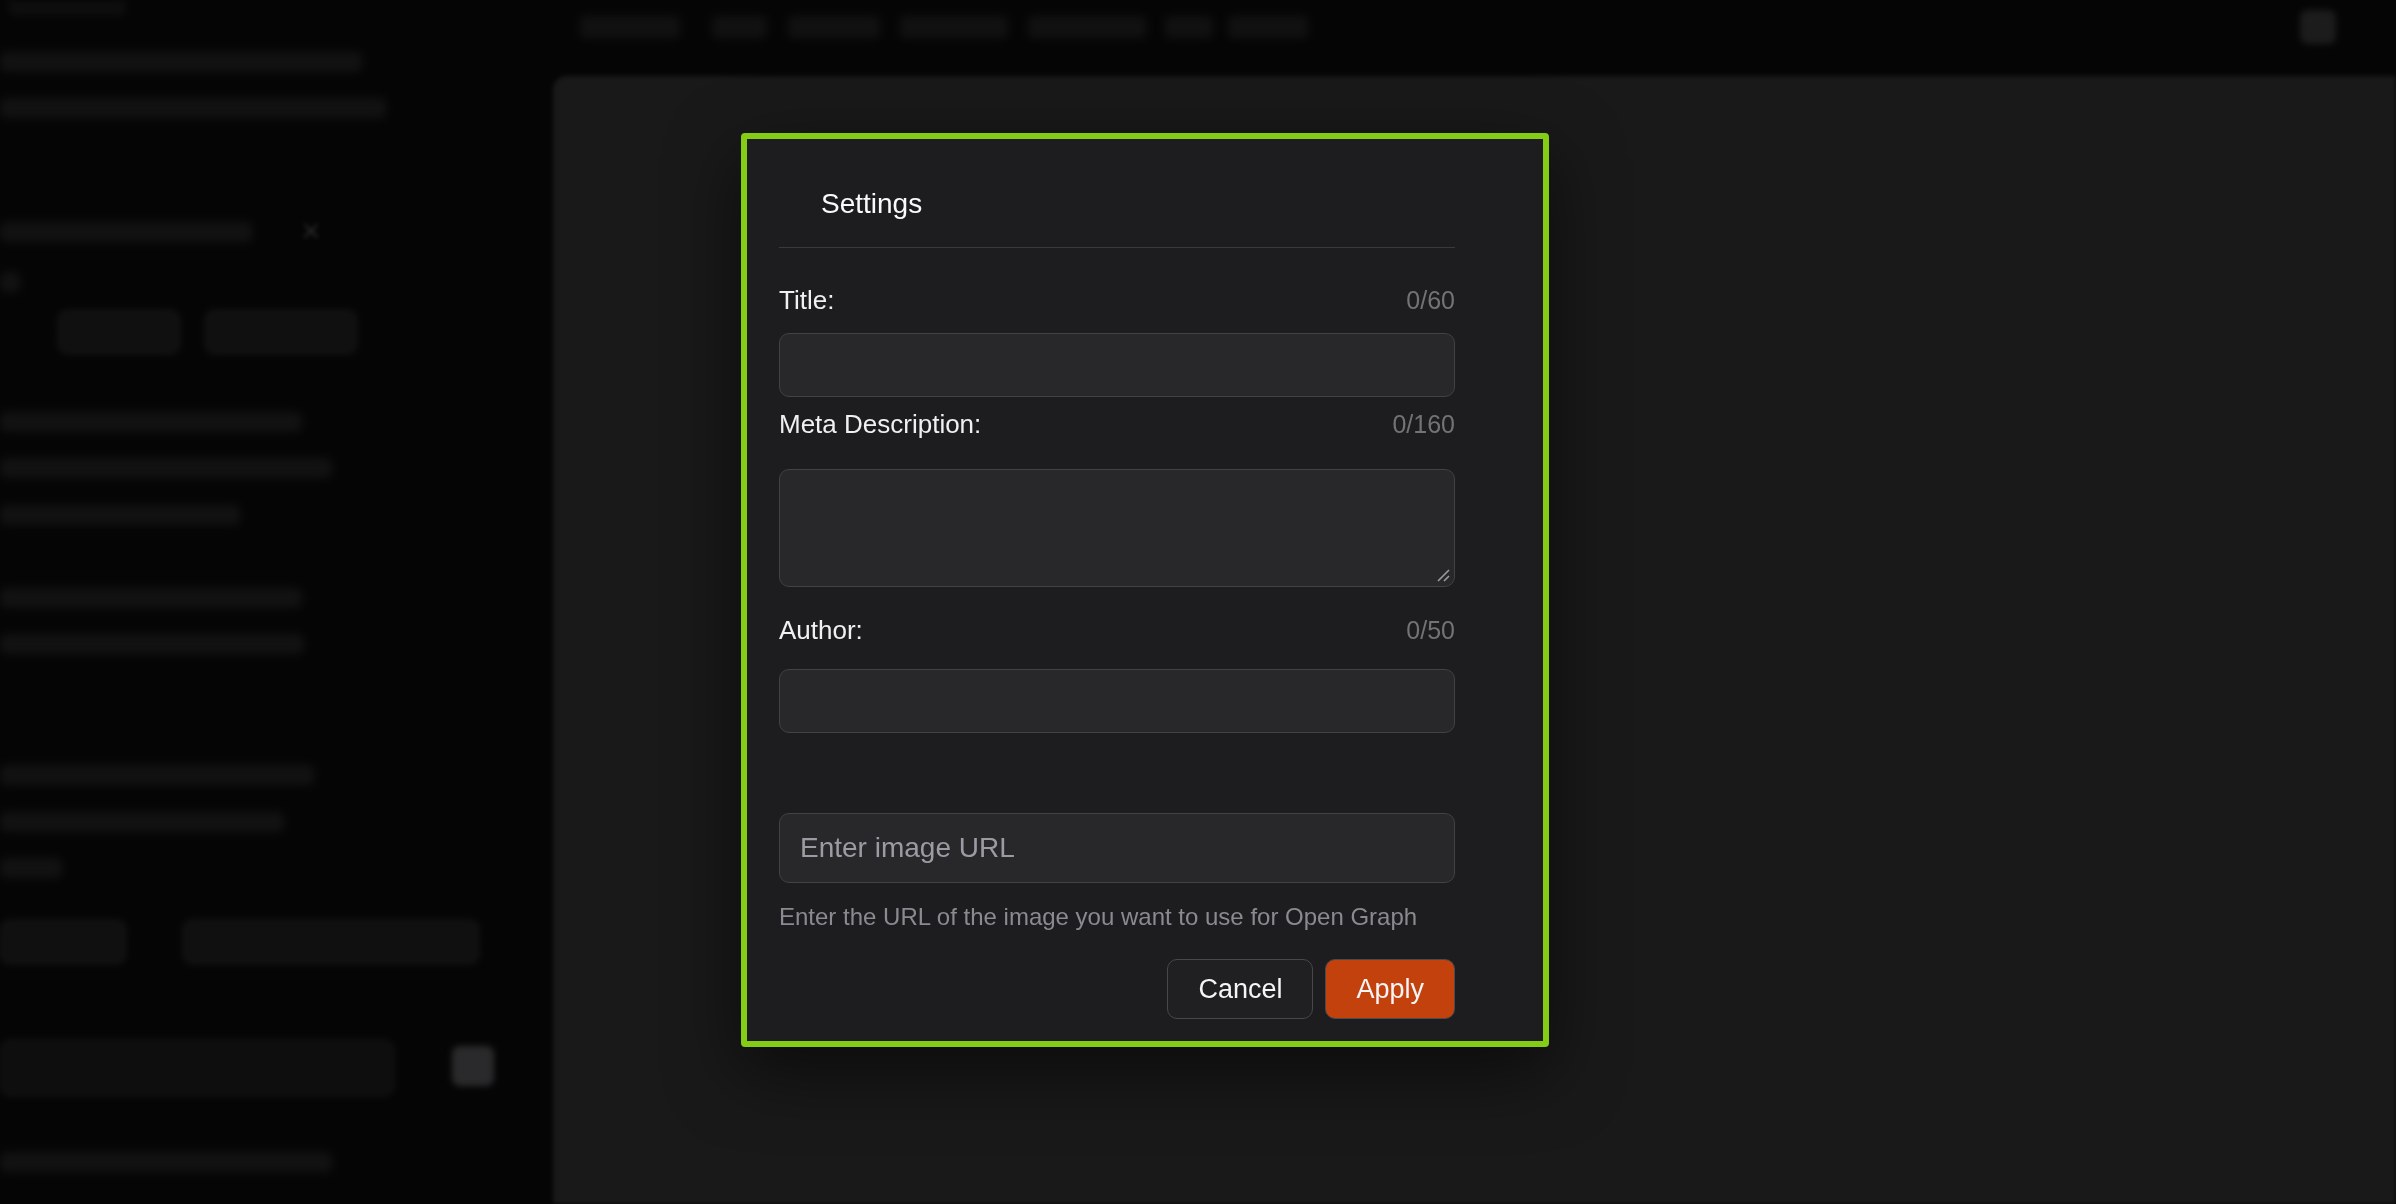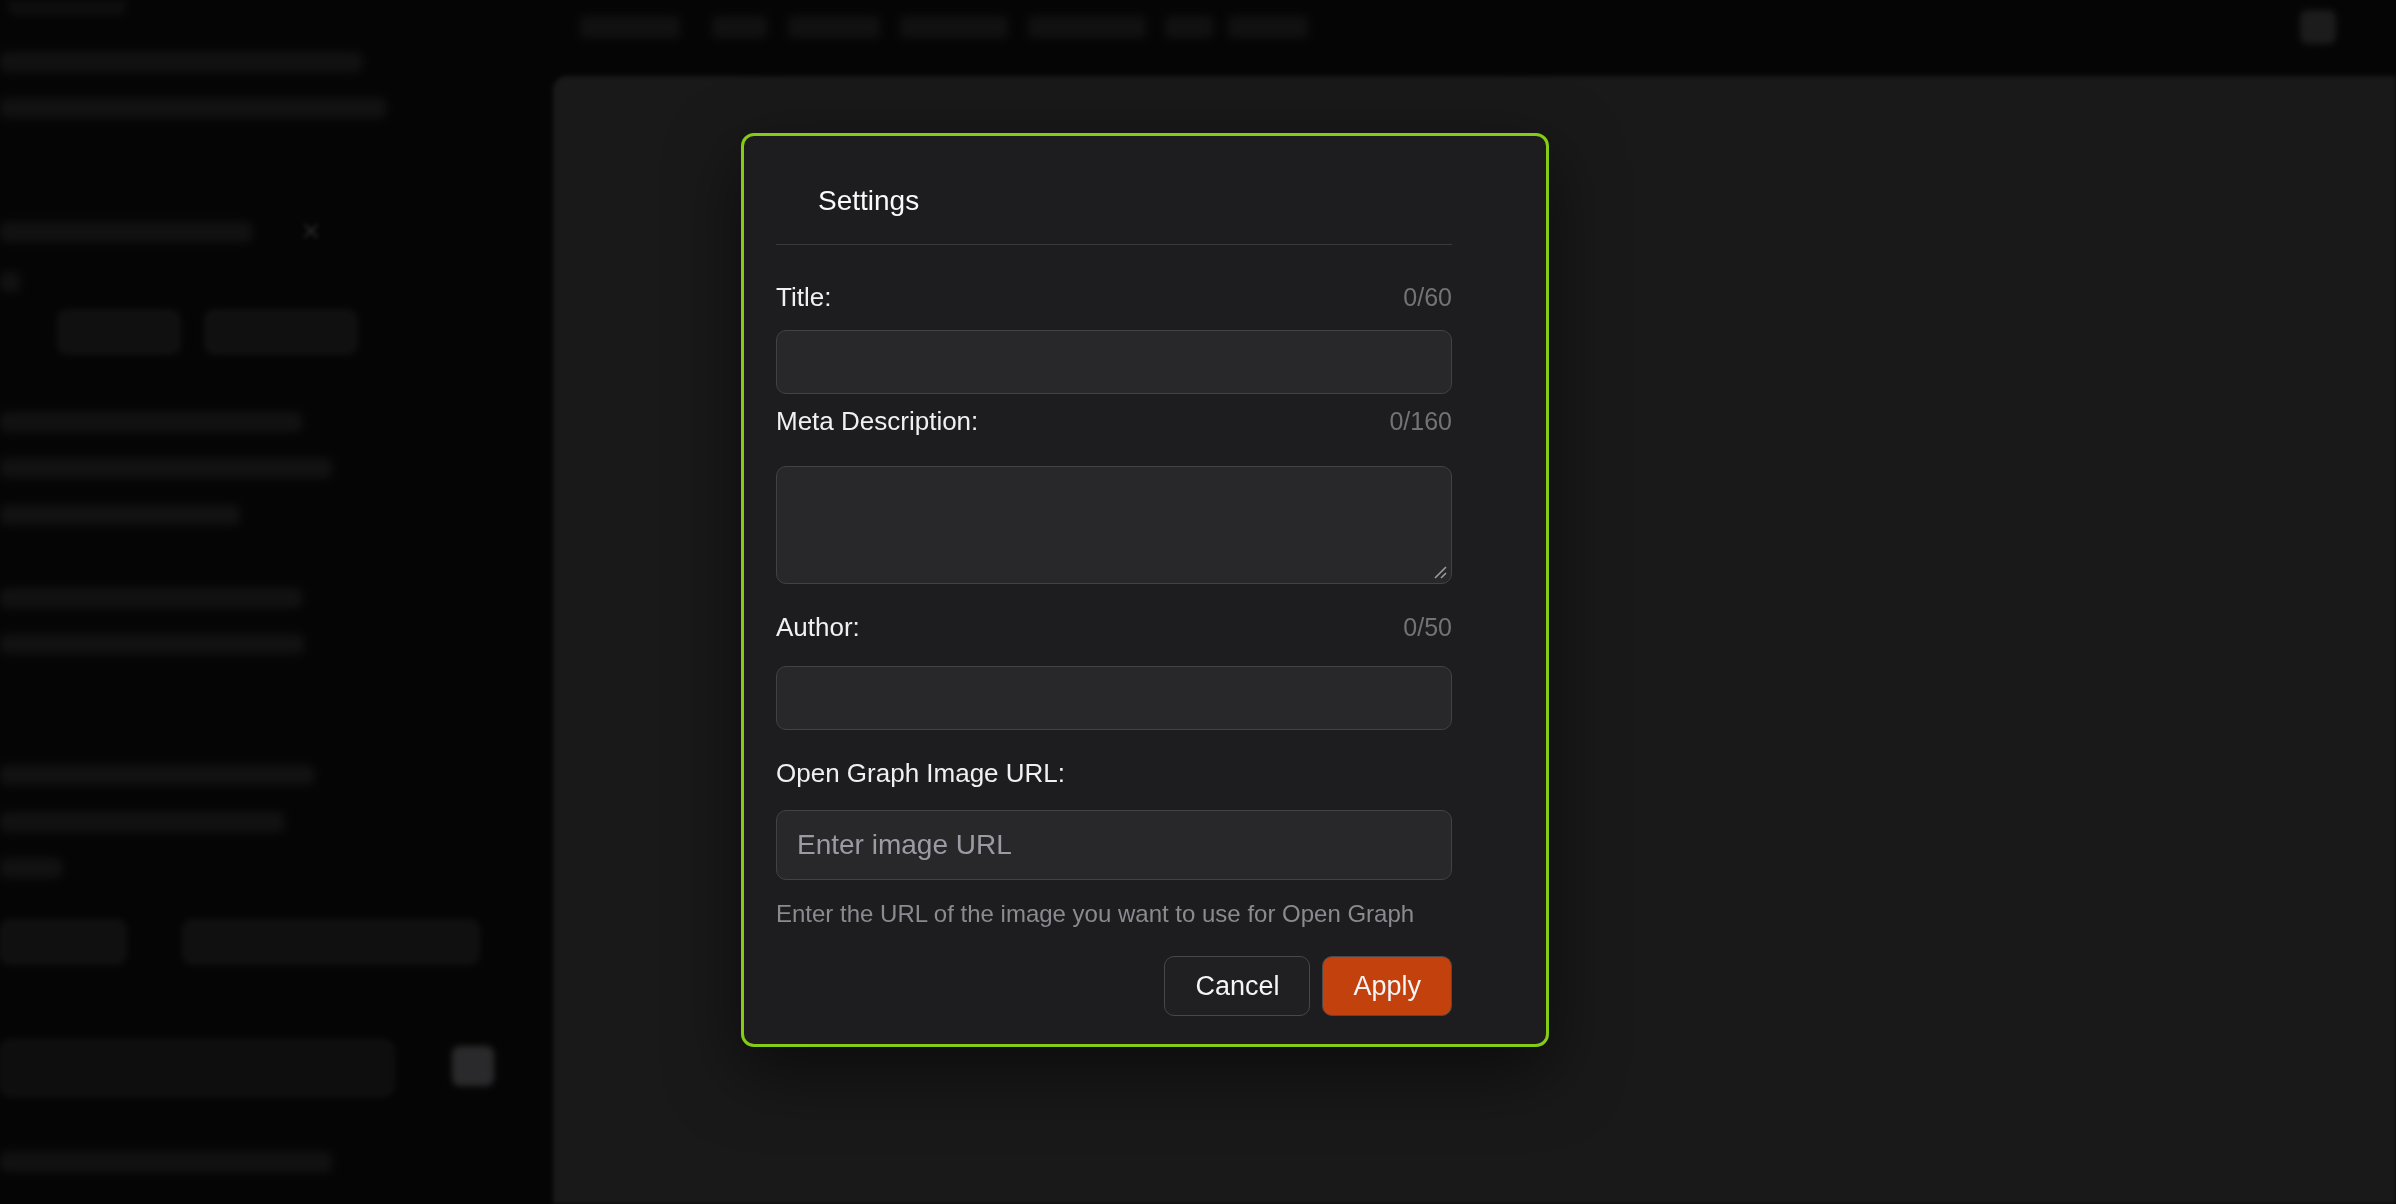--- a/index.html
+++ b/index.html
@@ -23,21 +23,21 @@
             border-radius:8px;filter:blur(3px);}
   .xicon{position:absolute;left:300px;top:220px;width:22px;height:22px;filter:blur(2px);}
   .xicon::before,.xicon::after{content:"";position:absolute;left:10px;top:2px;width:2px;height:18px;background:#7a7a7a;}
   .xicon::before{transform:rotate(45deg);} .xicon::after{transform:rotate(-45deg);}
 
   
   .overlay{position:absolute;inset:0;background:rgba(0,0,0,0.62);}
 
   
   .modal{position:absolute;left:741px;top:133px;width:808px;height:914px;
-         background:#1d1d1f;border:3px solid #84cc16;border-radius:13px;
+         background:#1d1d1f;border:6px solid #84cc16;border-radius:4px;
          box-shadow:0 24px 70px rgba(0,0,0,0.55);box-sizing:border-box;}
   .modal *{box-sizing:border-box;}
   .modal-title{position:absolute;left:74px;top:48px;font-size:28px;line-height:34px;color:#fafafa;}
   .mdivider{position:absolute;left:32px;top:108px;width:676px;height:1px;background:#3a3a3e;}
   .frow{position:absolute;left:32px;width:676px;display:flex;justify-content:space-between;align-items:baseline;}
   .flabel{font-size:26px;color:#f0f0f2;}
   .fcount{font-size:25px;color:#737373;}
   .tinput{position:absolute;left:32px;width:676px;background:#28282b;border:1px solid #414146;
           border-radius:10px;color:#e8e8ea;font-size:27px;padding:0 20px;outline:none;
           font-family:"Liberation Sans","DejaVu Sans",sans-serif;}
@@ -117,23 +117,20 @@
         <path d="M13 2 L2 13 M13 8 L8 13" stroke="#9a9aa0" stroke-width="1.6" fill="none"></path>
       </svg>
     </div>
 
     <div class="frow" style="top:476px;">
       <span class="flabel">Author:</span>
       <span class="fcount">0/50</span>
     </div>
     <input class="tinput" style="top: 530px; height: 64px;" value="">
 
-    <div class="frow" style="top:622px;">
-      <span class="flabel">Open Graph Image URL:</span>
-    </div>
     <input class="tinput" style="top: 674px; height: 70px; font-size: 28px;" placeholder="Enter image URL">
     <div class="helper">Enter the URL of the image you want to use for Open Graph</div>
 
     <div class="btnrow">
       <button class="btn btn-cancel">Cancel</button>
       <button class="btn btn-apply">Apply</button>
     </div>
   </div>
 
 </div>

